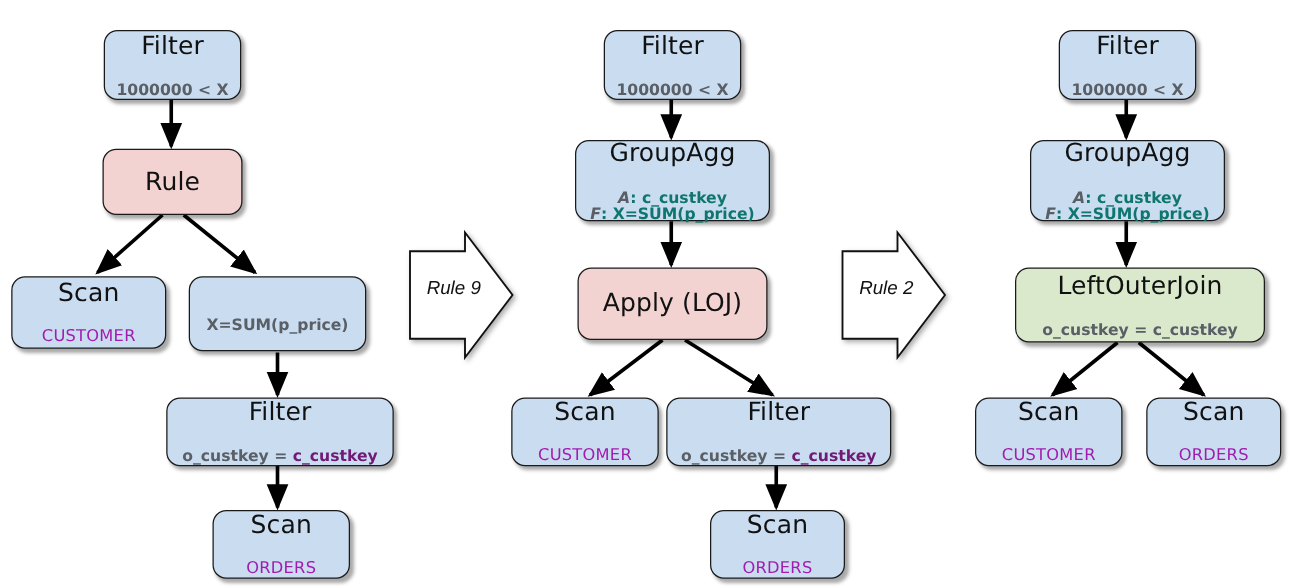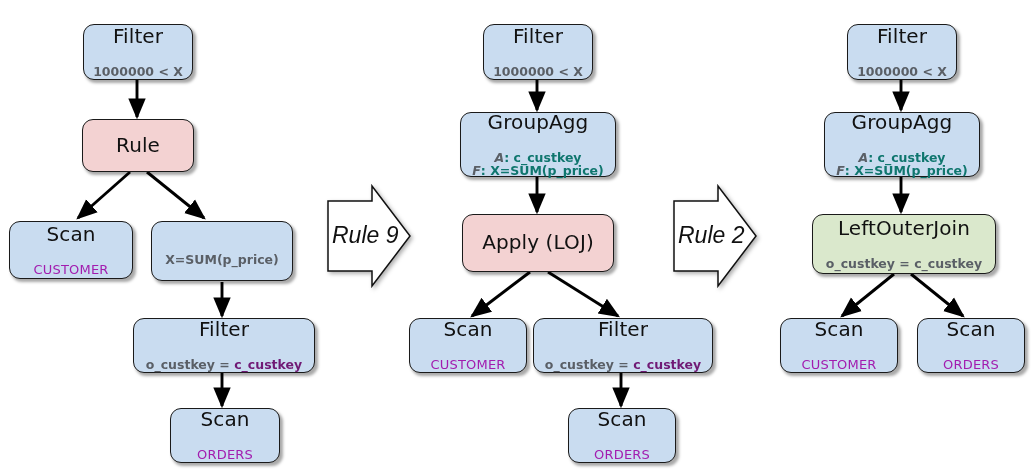--- a/index.html
+++ b/index.html
@@ -69,21 +69,21 @@
     height: 104px;
   }
   .rule-arrow svg { position:absolute; left:0; top:0; overflow: visible;}
   .rule-label {
     position: absolute;
     left: 6px;
     top: 38px;
     width: 62px;
     text-align: center;
     font-style: italic;
-    font-size: 23px;
+    font-size: 15px;
     color: #111111;
     font-family: "Liberation Sans", sans-serif;
     white-space: nowrap;
   }
 </style>
 </head>
 <body>
 
 <div id="stage">
 
@@ -190,21 +190,21 @@
     <div class="n-title">Filter</div>
     <div class="n-sub">1000000 &lt; X</div>
   </div>
 
   <div class="node blue" style="left:824px; top:112px; width:156px; height:65px;">
     <div class="n-title">GroupAgg</div>
     <div class="n-sub n-sub-line"><span class="pfx">A</span><span class="dark">: c_custkey</span></div>
     <div class="n-sub n-sub-line" style="margin-top:0;"><span class="pfx">F</span><span class="dark">: X=SUM(p_price)</span></div>
   </div>
 
-  <div class="node green" style="left:812px; top:214px; width:184px; height:60px;">
+  <div class="node green" style="left:812px; top:214px; width:200px; height:60px;">
     <div class="n-title">LeftOuterJoin</div>
     <div class="n-sub">o_custkey = c_custkey</div>
   </div>
 
   <div class="node blue" style="left:780px; top:318px; width:118px; height:55px;">
     <div class="n-title">Scan</div>
     <div class="n-sub caps">CUSTOMER</div>
   </div>
 
   <div class="node blue" style="left:917px; top:318px; width:108px; height:55px;">

